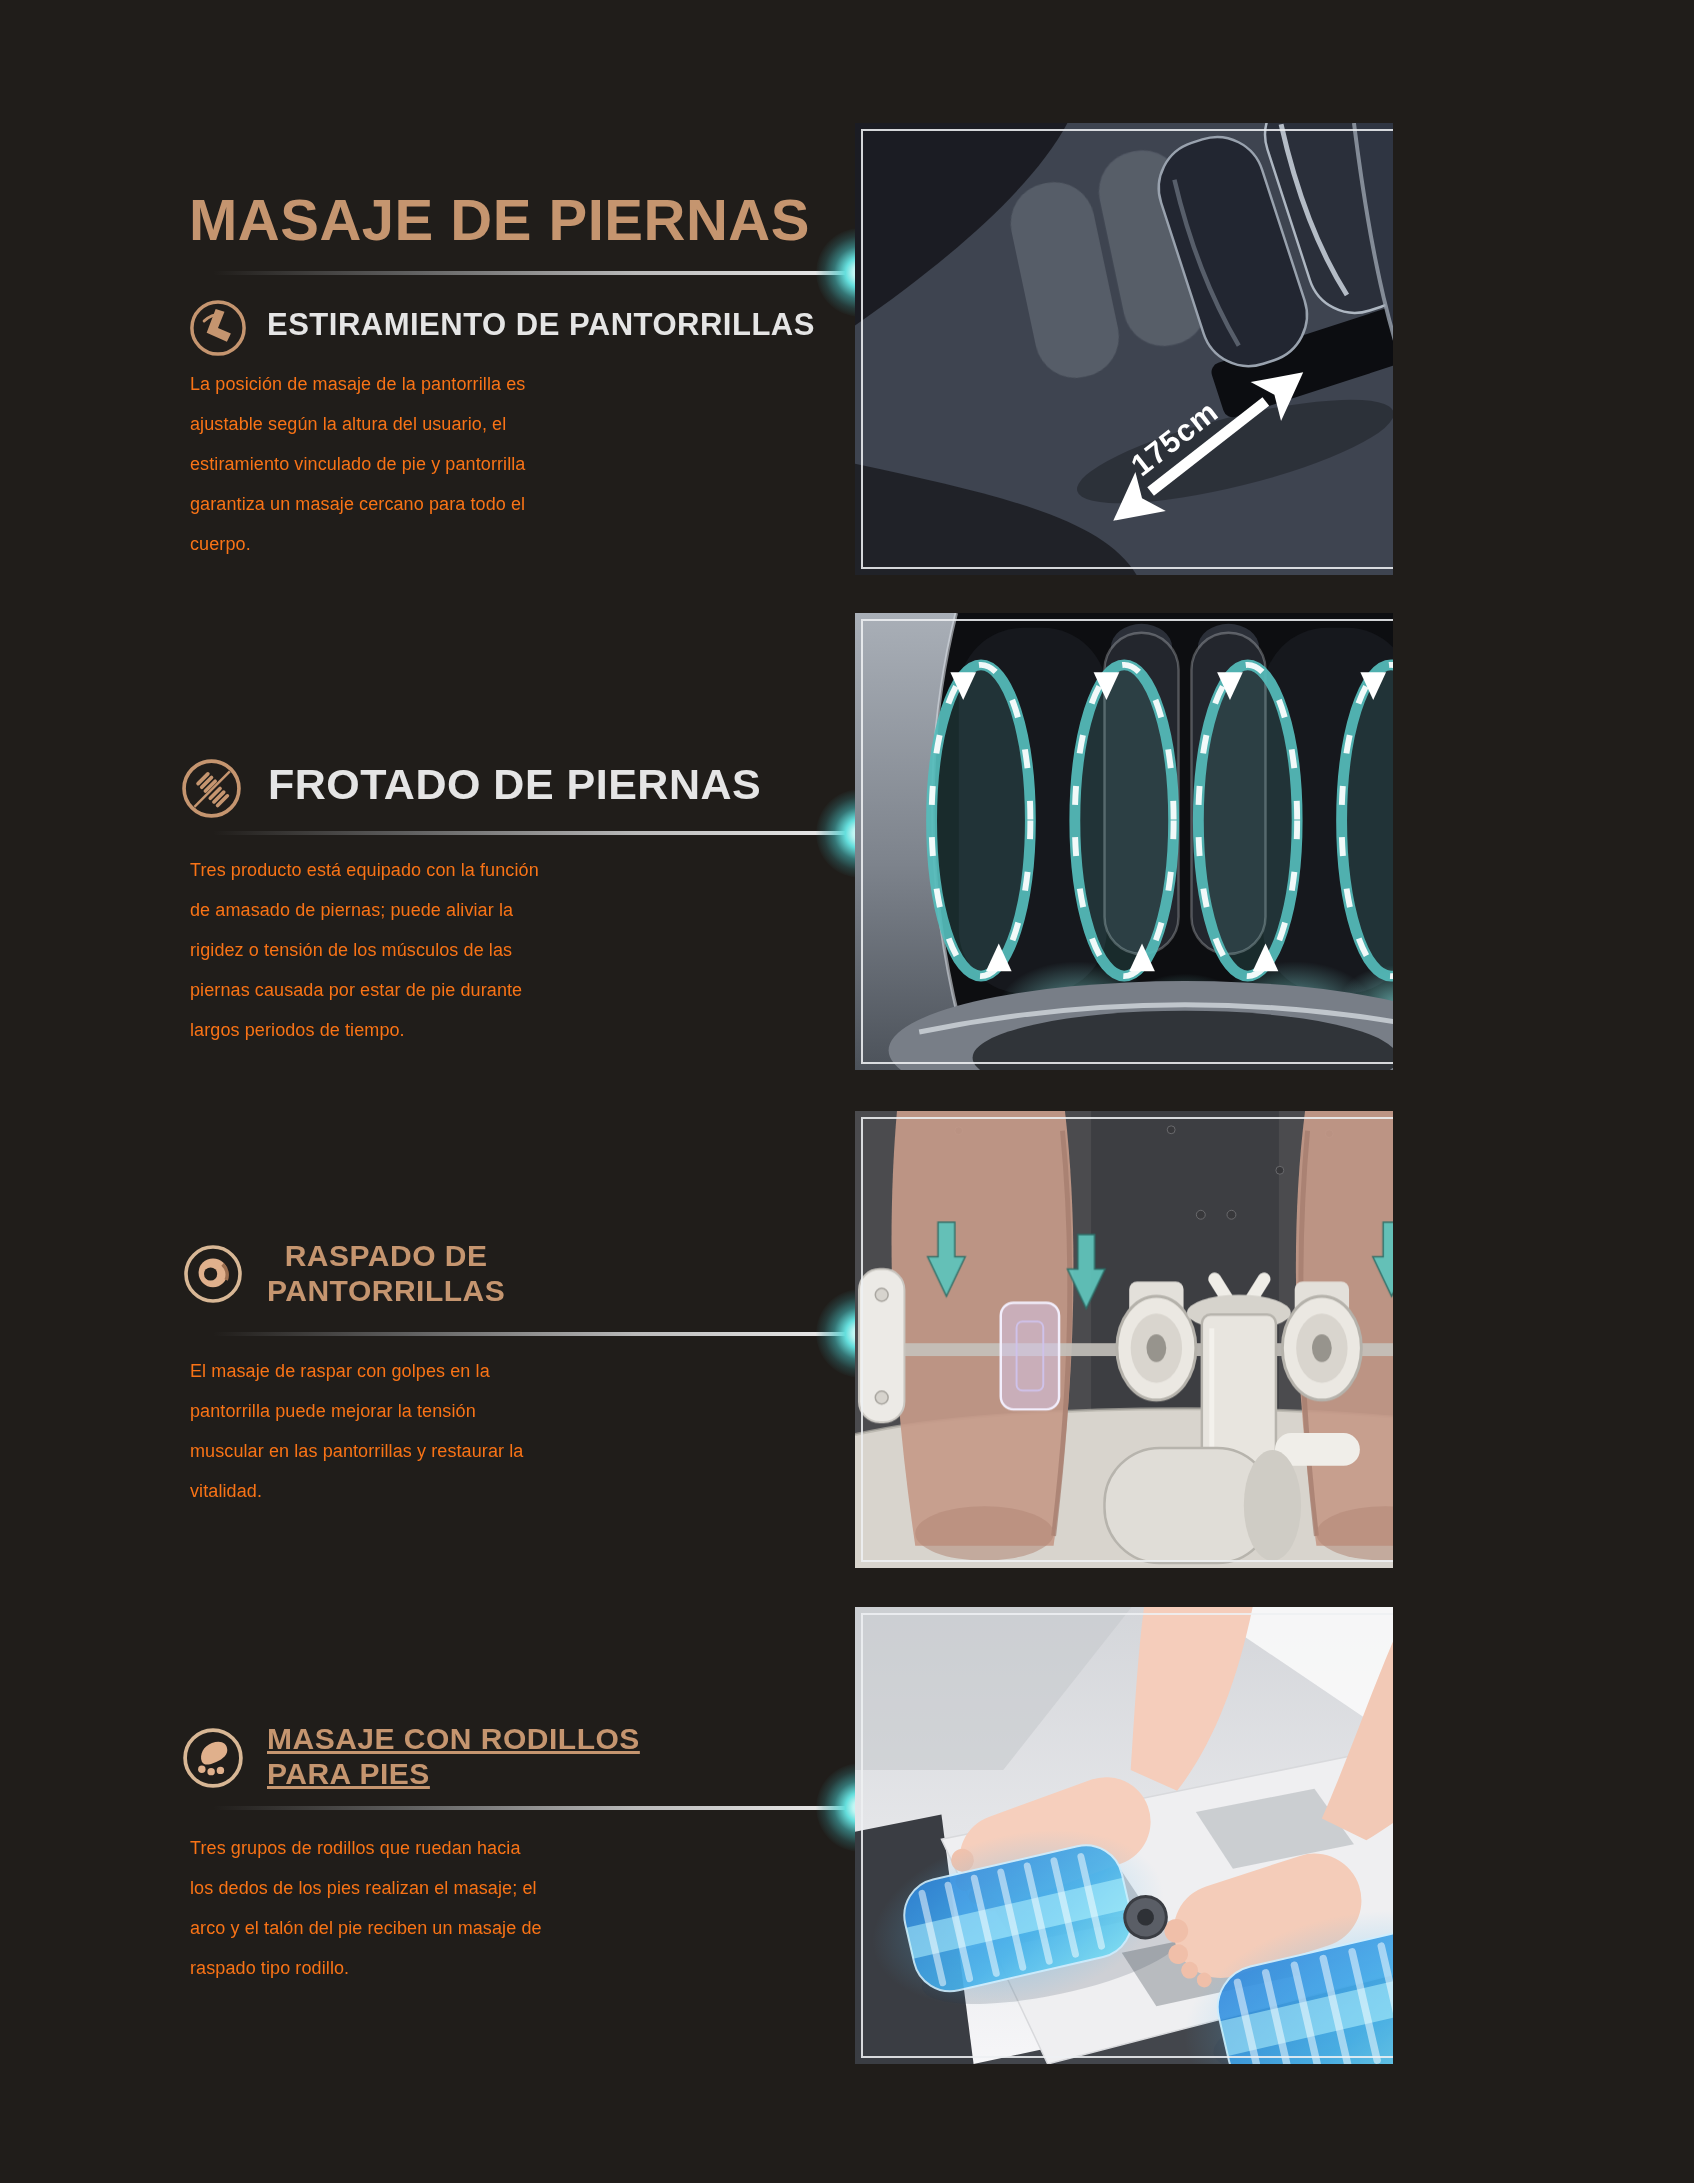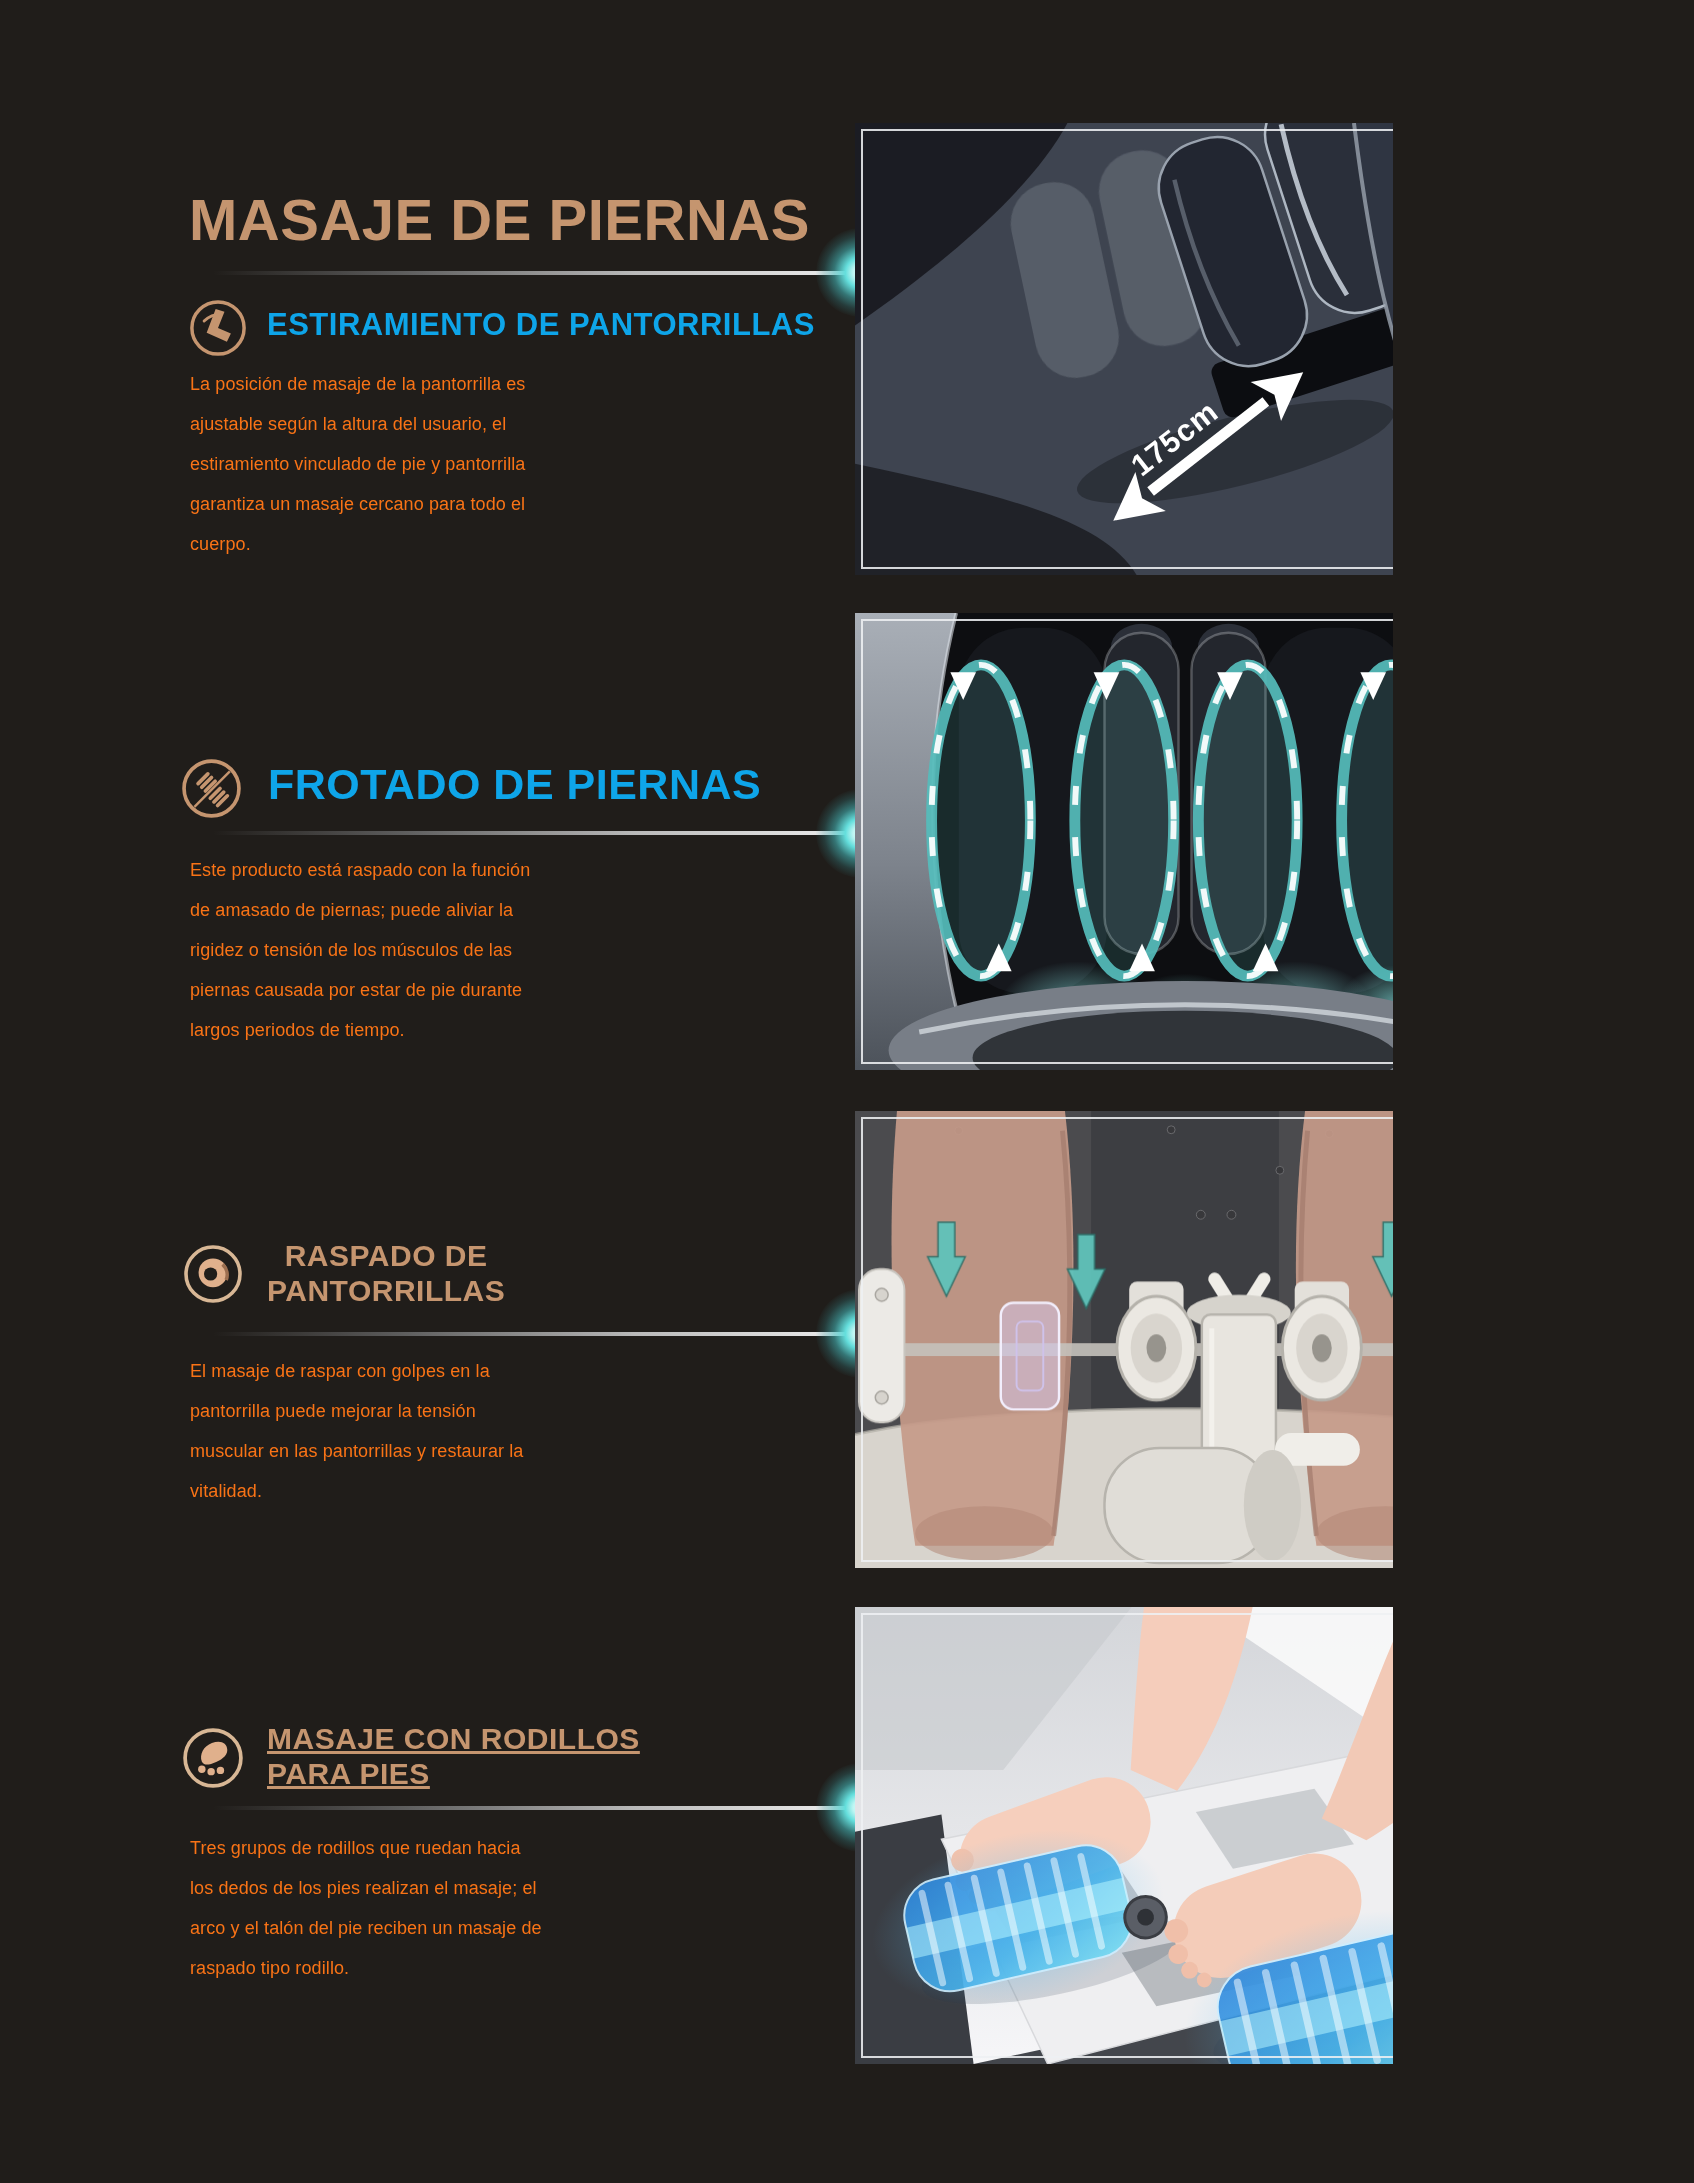--- a/index.html
+++ b/index.html
@@ -11,21 +11,21 @@
     overflow:hidden;
   }
   .abs{position:absolute;}
   
   .page-title{
     left:189px;top:191px;
     font-size:58px;font-weight:700;line-height:1;
     color:#c5956f;letter-spacing:0.5px;white-space:nowrap;
   }
   .sec-heading{
-    font-weight:700;color:#0ea5e9;letter-spacing:0.5px;white-space:pre-line;
+    font-weight:700;color:#e5e5e5;letter-spacing:0.5px;white-space:pre-line;
   }
   .h1{left:267px;top:307px;font-size:31px;line-height:35px;}
   .h2{left:268px;top:761px;font-size:43px;line-height:47px;text-align:center;}
   .h3{left:267px;top:1238px;font-size:30px;line-height:35px;color:#c5956f;text-align:center;}
   .h4{left:267px;top:1721px;font-size:30px;line-height:35px;color:#c5956f;text-decoration:underline;}
   .sec-body{
     font-size:18px;line-height:40px;color:#f97316;
     letter-spacing:0.1px;white-space:pre-line;width:662px;
   }
   .p1{left:190px;top:364px;}
@@ -104,21 +104,21 @@
         <line x1="28" y1="42" x2="44" y2="26"></line>
         <line x1="34" y1="48" x2="50" y2="32"></line>
         <line x1="40" y1="54" x2="56" y2="38"></line>
         <line x1="48" y1="66" x2="64" y2="50"></line>
         <line x1="54" y1="72" x2="70" y2="56"></line>
         <line x1="60" y1="78" x2="76" y2="62"></line>
       </g>
     </svg>
   </div>
   <div class="abs sec-heading h2">FROTADO DE PIERNAS</div>
-  <div class="abs sec-body p2">Este producto está raspado con la función
+  <div class="abs sec-body p2">Tres producto está equipado con la función
 de amasado de piernas; puede aliviar la
 rigidez o tensión de los músculos de las
 piernas causada por estar de pie durante
 largos periodos de tiempo.</div>
 
   <div class="abs sec-icon i3">
     <svg viewBox="0 0 100 100">
       <circle cx="50" cy="50" r="45" fill="none" stroke="#d8b795" stroke-width="6"></circle>
       <circle cx="50" cy="48" r="24" fill="#e0b08c"></circle>
       <circle cx="46" cy="50" r="11" fill="#201d1a"></circle>

